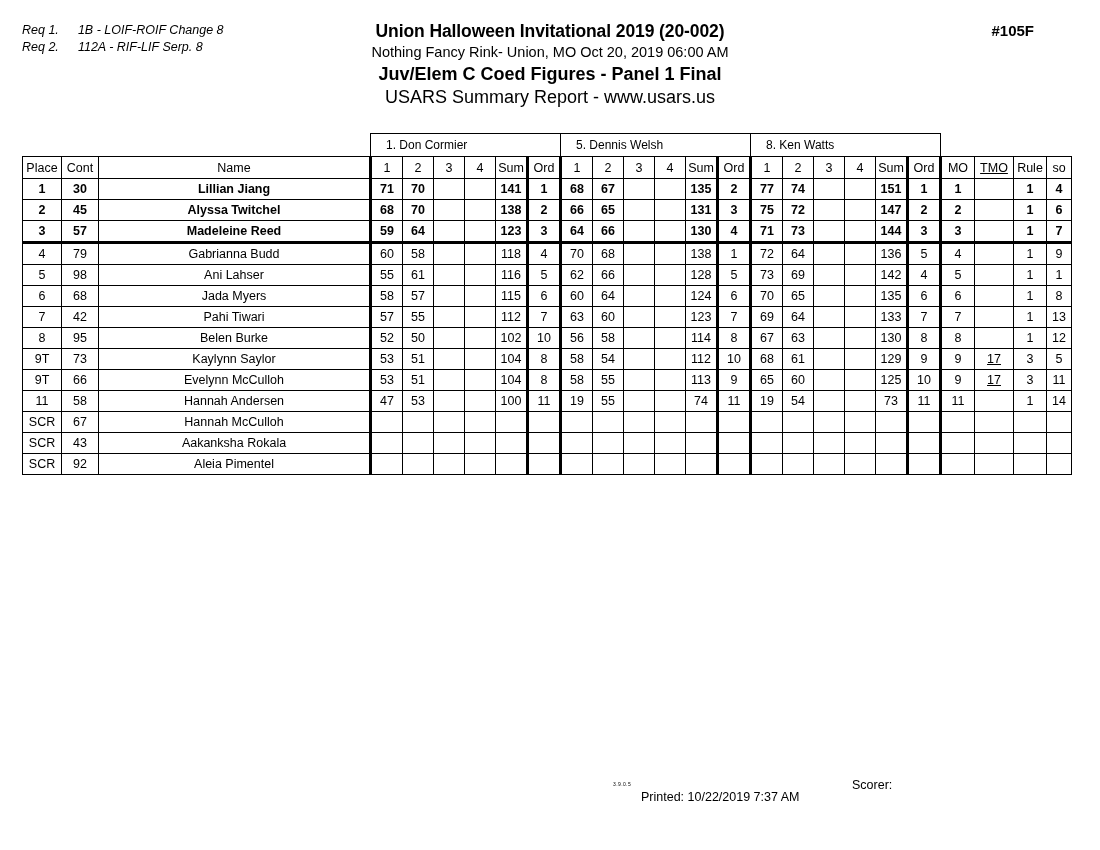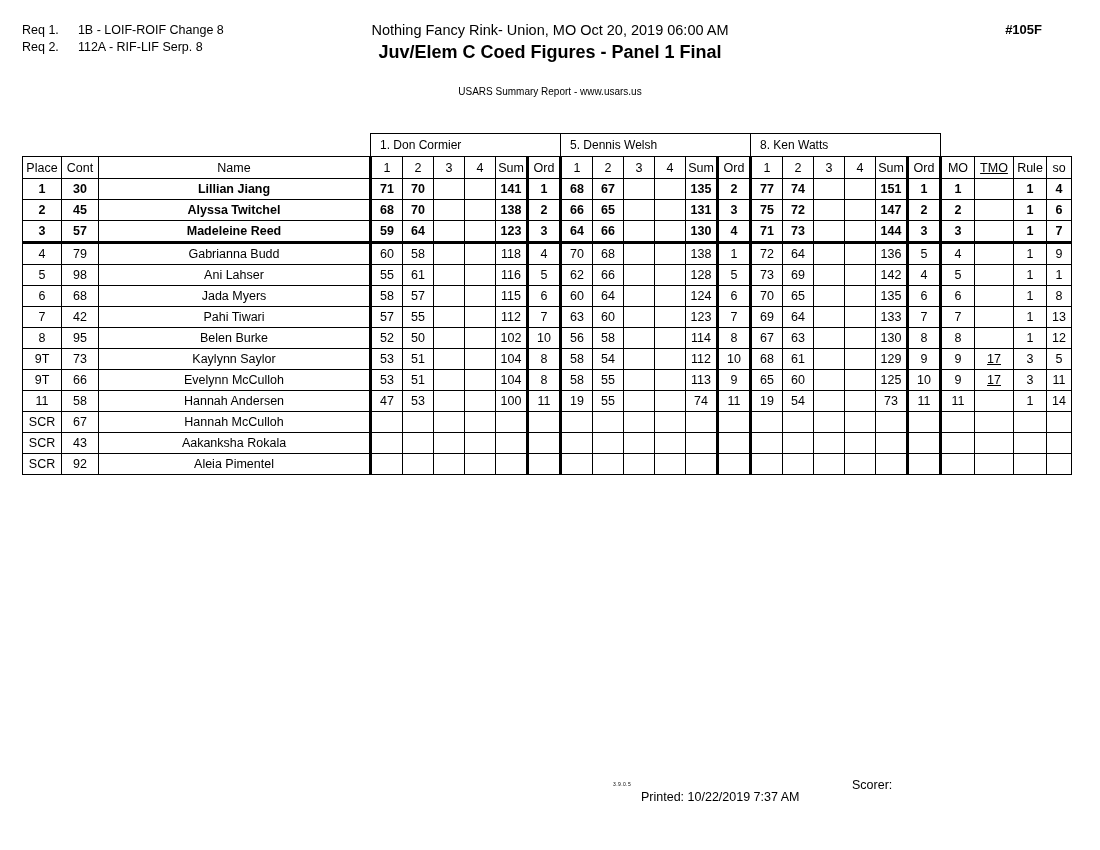--- a/index.html
+++ b/index.html
@@ -18,21 +18,21 @@
 
   
   .reqs {
     position: absolute;
     left: 22px;
     top: 22px;
     font-size: 12.5px;
     line-height: 17px;
     white-space: nowrap;
   }
-  .req-line { display: block; }
+  .req-line { display: block; font-style: italic; }
   .req-lbl { display: inline-block; }
   .req-num { display: inline-block; width: 26px; }
   .req-txt { display: inline-block; }
 
   
   .titles {
     position: absolute;
     left: 0;
     top: 20px;
     width: 1100px;
@@ -47,31 +47,30 @@
   .t-venue {
     font-size: 14.5px;
     line-height: 20px;
   }
   .t-event {
     font-size: 18px;
     font-weight: bold;
     line-height: 25px;
   }
   .t-report {
-    font-size: 10px;
+    font-size: 18px;
     line-height: 21px;
-    margin-top: 16px;
   }
 
   
   .sheet-code {
     position: absolute;
-    right: 58px;
+    right: 66px;
     top: 22px;
-    font-size: 13px;
+    font-size: 15px;
     font-weight: bold;
   }
 
   
   .tbl-wrap {
     position: absolute;
     left: 22px;
     top: 133px;
   }
   table.summary {
@@ -91,21 +90,21 @@
   }
 
   
   tr.judge-banner td {
     height: 22px;
     border-top: 1px solid #000;
     border-bottom: 1px solid #000;
     border-left: 1px solid #000;
     border-right: 1px solid #000;
     text-align: left;
-    padding-left: 9px;
+    padding-left: 15px;
     font-size: 12px;
   }
   tr.judge-banner td.blank-cell {
     border: 0 none;
   }
   tr.judge-banner td.jb {
     border-right: 1px solid #000;
   }
 
   
@@ -169,20 +168,21 @@
     <span class="req-txt">1B - LOIF-ROIF Change 8</span>
   </span>
   <span class="req-line">
     <span class="req-lbl">Req</span>
     <span class="req-num">2.</span>
     <span class="req-txt">112A - RIF-LIF Serp. 8</span>
   </span>
 </div>
 
 <div class="titles">
+  <div class="t-main">Union Halloween Invitational 2019 (20-002)</div>
   <div class="t-venue">Nothing Fancy Rink- Union, MO  Oct 20, 2019  06:00 AM</div>
   <div class="t-event">Juv/Elem C Coed Figures - Panel 1 Final</div>
   <div class="t-report">USARS Summary Report - www.usars.us</div>
 </div>
 
 <div class="sheet-code">#105F</div>
 
 <div class="tbl-wrap">
   <table class="summary">
     <tbody id="tbody-root">

